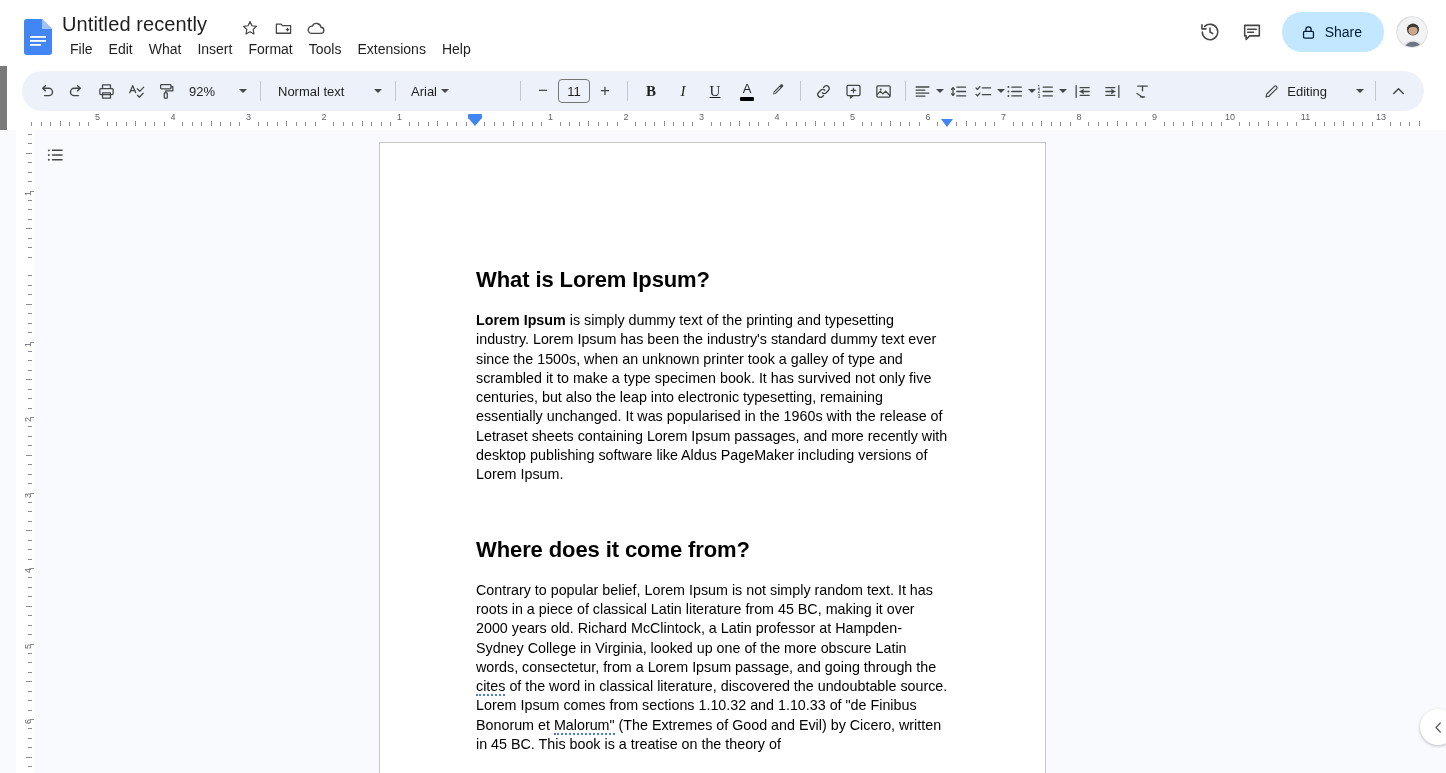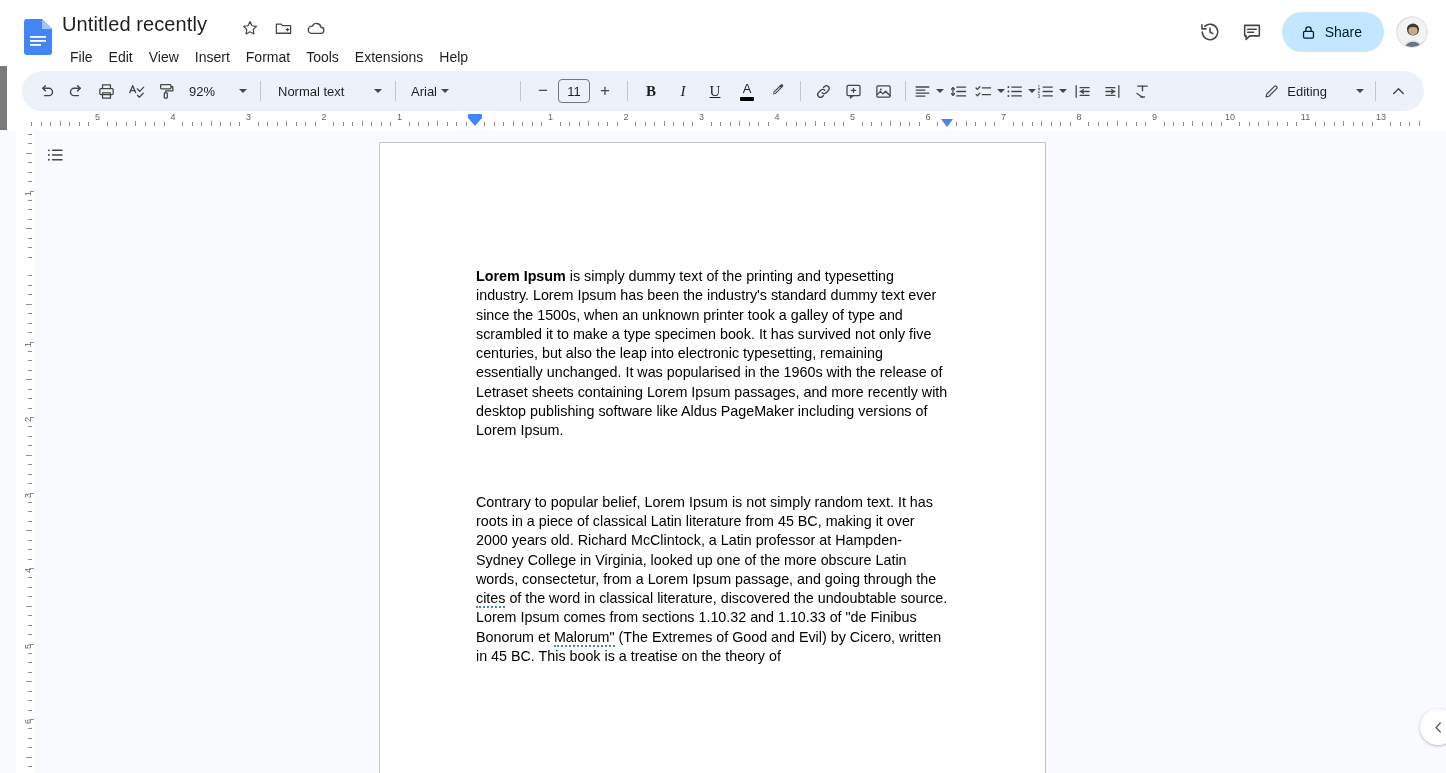--- a/index.html
+++ b/index.html
@@ -28,21 +28,21 @@
   }
   #title-icons { position: absolute; left: 238px; top: 16px; display: flex; gap: 9px; }
   .title-icon {
     width: 24px; height: 24px; display: flex; align-items: center; justify-content: center;
     color: #444746; border-radius: 50%; cursor: pointer;
   }
 
   
   #menubar {
     position: absolute; left: 62px; top: 38px;
-    display: flex; align-items: center; height: 22px; margin-top: 8px;
+    display: flex; align-items: center; height: 22px;
   }
   .menu-item {
     font-size: 14px; color: #1f1f1f; padding: 1px 8px;
     border-radius: 4px; cursor: pointer; line-height: 20px; white-space: nowrap;
   }
 
   
   #title-right {
     position: absolute; right: 18px; top: 12px;
     display: flex; align-items: center; gap: 2px;
@@ -212,21 +212,21 @@
     <div class="title-icon">
       <svg width="20" height="20" viewBox="0 0 24 24" fill="none" stroke="#444746" stroke-width="1.6">
         <path d="M6.5 18.5h11a3.7 3.7 0 0 0 .4-7.4 5.4 5.4 0 0 0-10.3-1.3A3.9 3.9 0 0 0 6.5 18.5z" stroke-linejoin="round"></path>
       </svg>
     </div>
   </div>
 
   <div id="menubar">
     <div class="menu-item">File</div>
     <div class="menu-item">Edit</div>
-    <div class="menu-item">View</div>
+    <div class="menu-item">What</div>
     <div class="menu-item">Insert</div>
     <div class="menu-item">Format</div>
     <div class="menu-item">Tools</div>
     <div class="menu-item">Extensions</div>
     <div class="menu-item">Help</div>
   </div>
 
   <div id="title-right">
     <div class="tb-icon-btn">
       <svg width="22" height="22" viewBox="0 0 24 24" fill="none" stroke="#444746" stroke-width="1.7">
@@ -611,24 +611,26 @@
     <div style="position: absolute; left: 918.875px; top: 7px; width: 12px; height: 8px; cursor: pointer;">
       <div style="width:0;height:0;border-left:6px solid transparent;border-right:6px solid transparent;border-top:8px solid #4285f4;"></div>
     </div>
   </div>
 
 <div id="canvas">
 
   <div id="page">
     <div id="page-body">
 
+      <h1 class="doc-h">What is Lorem Ipsum?</h1>
       <p class="doc-p"><b>Lorem Ipsum</b><span> is simply dummy text of the printing and typesetting industry. Lorem Ipsum has been the industry's standard dummy text ever since the 1500s, when an unknown printer took a galley of type and scrambled it to make a type specimen book. It has survived not only five centuries, but also the leap into electronic typesetting, remaining essentially unchanged. It was popularised in the 1960s with the release of Letraset sheets containing Lorem Ipsum passages, and more recently with desktop publishing software like Aldus PageMaker including versions of Lorem Ipsum.</span></p>
 
       <div class="gap"></div>
 
+      <h1 class="doc-h">Where does it come from?</h1>
       <p class="doc-p"><span>Contrary to popular belief, Lorem Ipsum is not simply random text. It has roots in a piece of classical Latin literature from 45 BC, making it over 2000 years old. Richard McClintock, a Latin professor at Hampden-Sydney College in Virginia, looked up one of the more obscure Latin words, consectetur, from a Lorem Ipsum passage, and going through the </span><span class="misspell">cites</span><span> of the word in classical literature, discovered the undoubtable source. Lorem Ipsum comes from sections 1.10.32 and 1.10.33 of "de Finibus Bonorum et </span><span class="misspell">Malorum"</span><span> (The Extremes of Good and Evil) by Cicero, written in 45 BC. This book is a treatise on the theory of</span></p>
 
     </div>
   </div>
 
   <div id="side-expand">
     <svg width="17" height="17" viewBox="0 0 24 24" fill="none" stroke="#5f6368" stroke-width="2" stroke-linecap="round" stroke-linejoin="round">
       <path d="M14.5 5.5L8.5 12l6 6.5"></path>
     </svg>
   </div>

